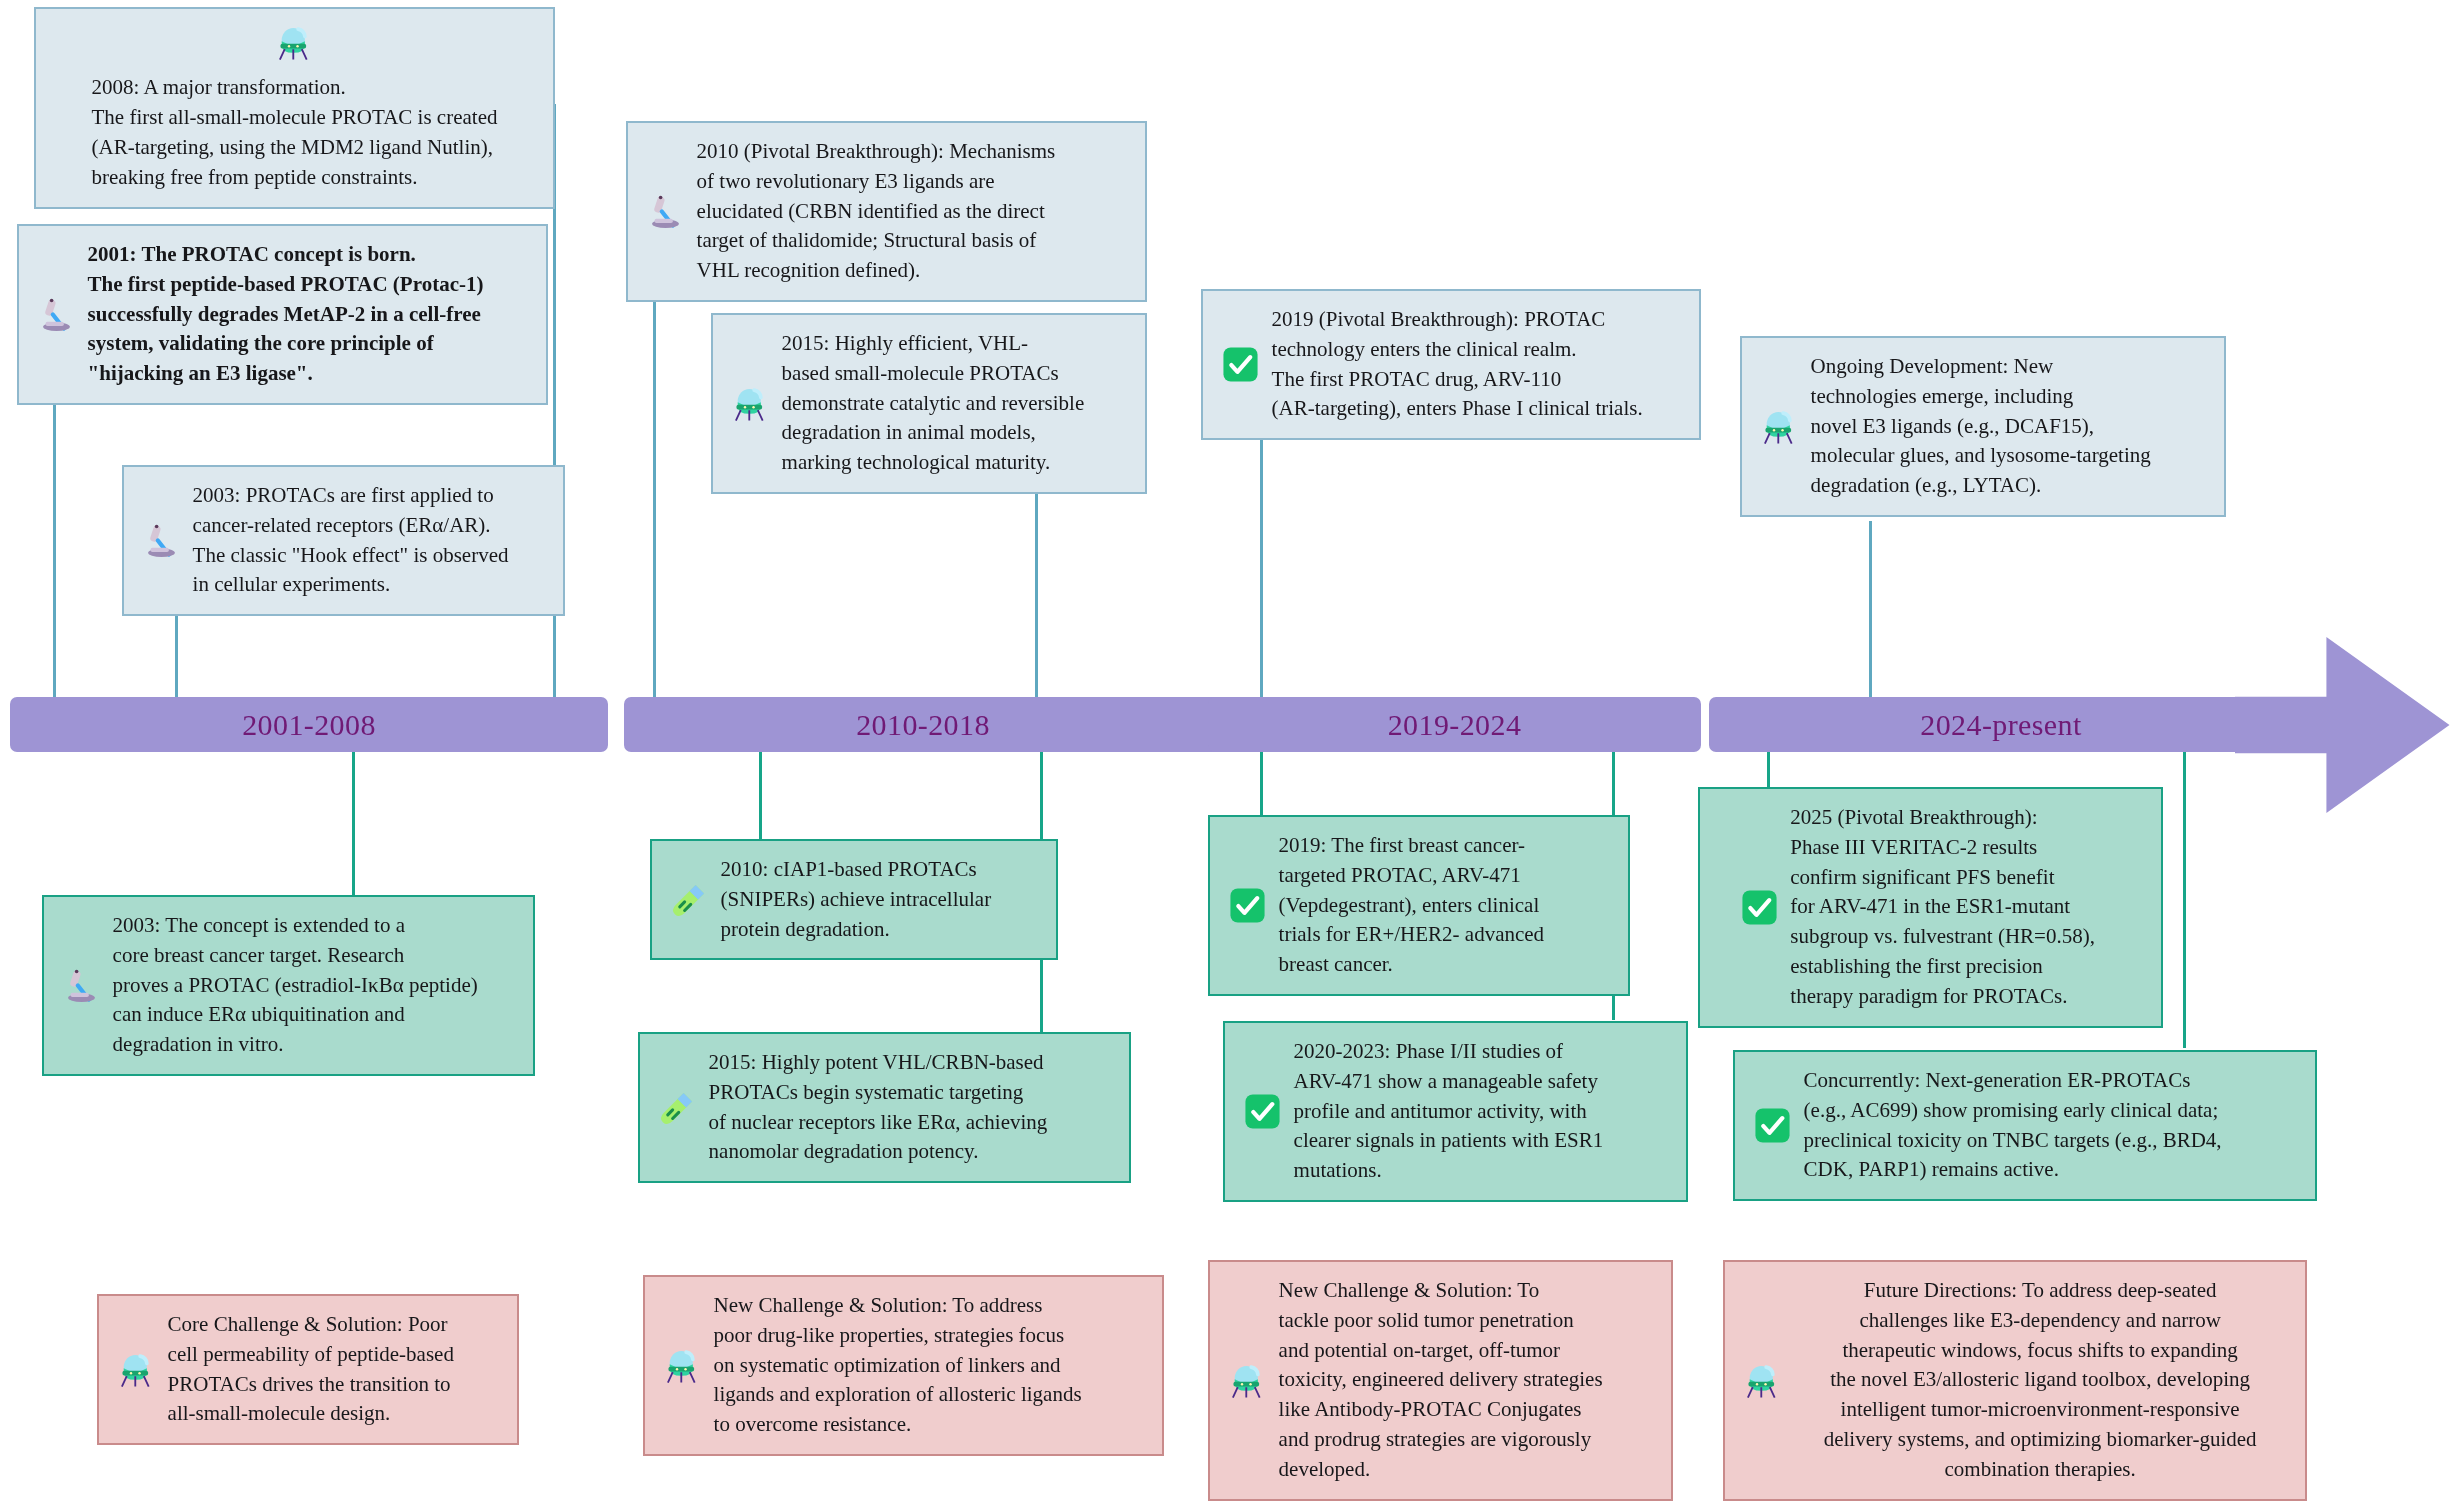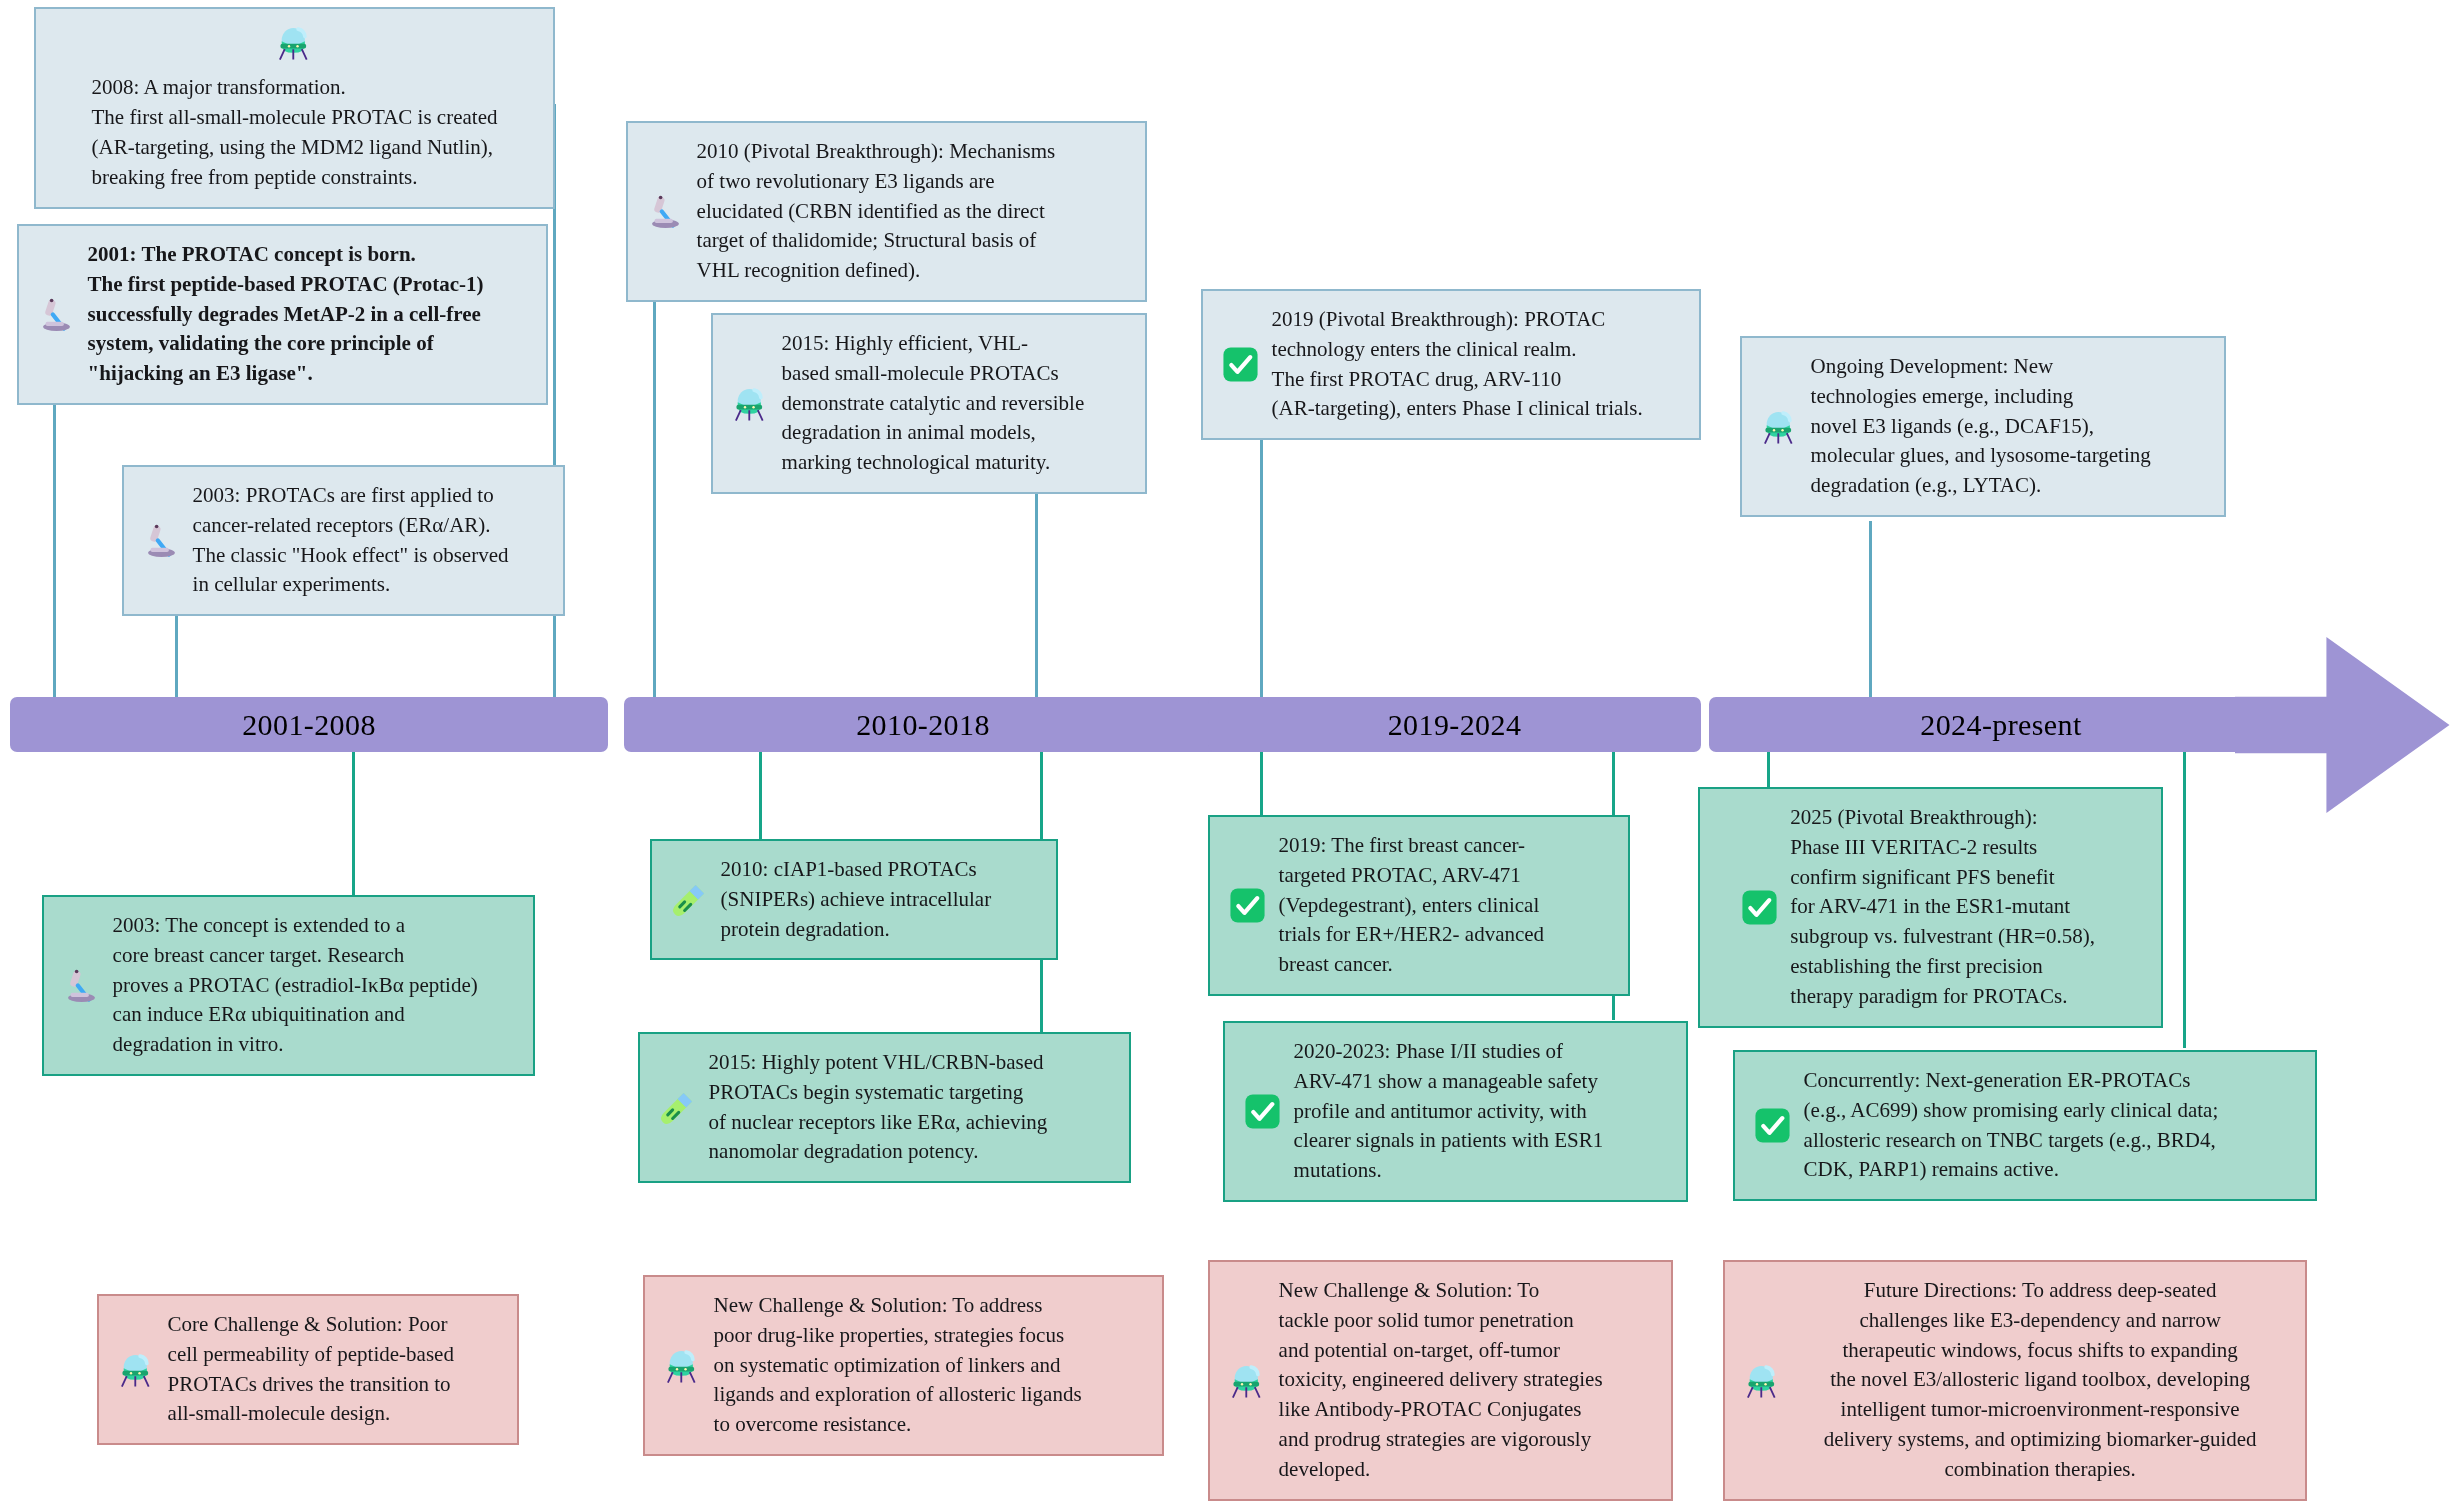--- a/index.html
+++ b/index.html
@@ -65,21 +65,21 @@
   
   .seg {
     position: absolute;
     box-sizing: border-box;
     background: #9e94d4;
     border-radius: 7px;
     display: flex;
     align-items: center;
     justify-content: center;
     font-size: 30px;
-    color: #000000;
+    color: #701a75;
     letter-spacing: 0.4px;
   }
 
   
   .ic-micro, .ic-flask, .ic-tube, .ic-check { display:block; }
 </style>
 </head>
 <body>
 
 <div id="canvas">
@@ -298,21 +298,21 @@
 therapy paradigm for PROTACs.</div>
   </div>
 
   <div class="card green" style="left:1733px; top:1050px; width:584px;">
     <svg class="glyph ic-check" viewBox="0 0 64 64">
       <rect x="4" y="4" width="56" height="56" rx="12" fill="#15c26b"></rect>
       <path d="M17 33 L27 44 L48 20" stroke="#ffffff" stroke-width="7" fill="none" stroke-linecap="round" stroke-linejoin="round"></path>
     </svg>
     <div class="txt">Concurrently: Next-generation ER-PROTACs
 (e.g., AC699) show promising early clinical data;
-allosteric research on TNBC targets (e.g., BRD4,
+preclinical toxicity on TNBC targets (e.g., BRD4,
 CDK, PARP1) remains active.</div>
   </div>
 
   <div class="card pink" style="left:97px; top:1294px; width:422px;">
     <svg class="glyph ic-flask" viewBox="0 0 64 64">
       <ellipse cx="30" cy="28" rx="19" ry="20" fill="#9fe3f2"></ellipse>
       <path d="M11 30 q19 12 38 0 v6 q0 13 -19 13 q-19 0 -19 -13 z" fill="#2fd3a0"></path>
       <rect x="9" y="34" width="42" height="8" rx="3" fill="#19a46e"></rect>
       <circle cx="23" cy="38" r="2" fill="#fff8b0"></circle>
         <circle cx="37" cy="38" r="2" fill="#fff8b0"></circle>

